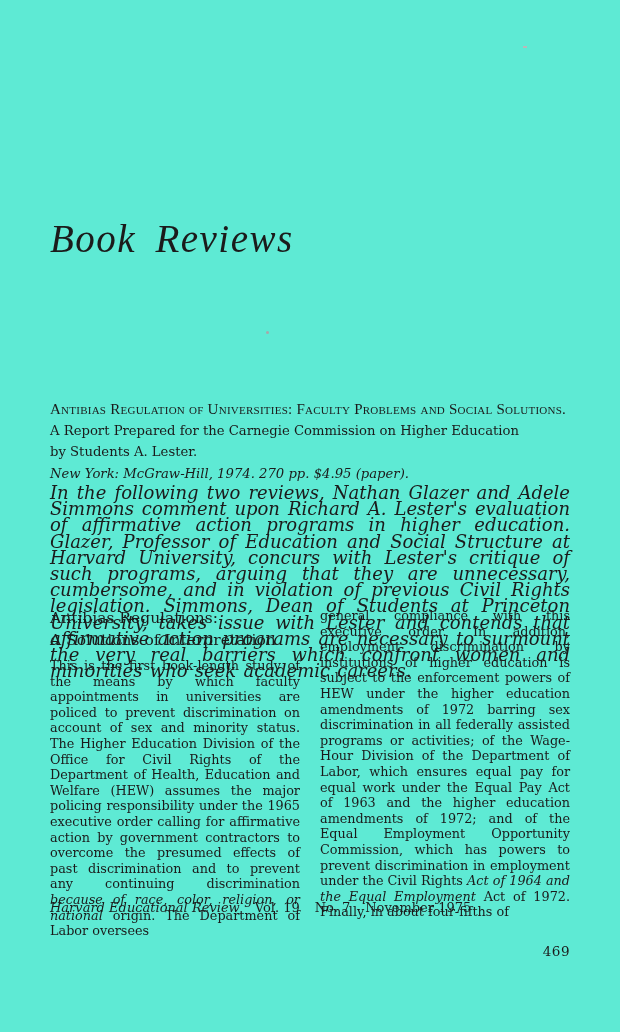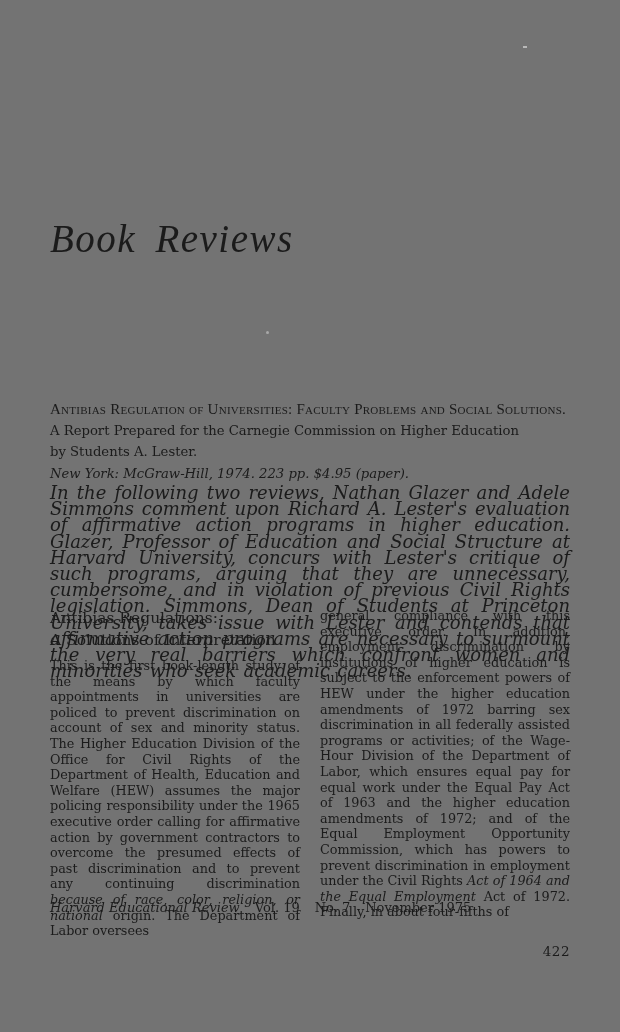--- a/index.html
+++ b/index.html
@@ -5,21 +5,21 @@
   html, body {
     margin: 0;
     padding: 0;
     background: #e8e8e8;
   }
   .page {
     position: relative;
     width: 620px;
     height: 1032px;
     margin: 0 auto;
-    background: #737373;
+    background: #5eead4;
     color: #1b1b1b;
     font-family: "DejaVu Serif", serif;
     overflow: hidden;
   }
   .abs {
     position: absolute;
     left: 50px;
     width: 520px;
   }
   
@@ -104,21 +104,21 @@
 <body>
 
 <div class="page">
 
   <h1 class="abs page-title">Book Reviews</h1>
 
   <section class="abs review-header">
     <div class="sc">Antibias Regulation of Universities: Faculty Problems and Social Solutions.</div>
     <div>A Report Prepared for the Carnegie Commission on Higher Education</div>
     <div>by Students A. Lester.</div>
-    <div class="it">New York: McGraw-Hill, 1974. 223 pp. $4.95 (paper).</div>
+    <div class="it">New York: McGraw-Hill, 1974. 270 pp. $4.95 (paper).</div>
   </section>
 
   <p class="abs note">In the following two reviews, Nathan Glazer and Adele Simmons comment upon Richard A. Lester's evaluation of affirmative action programs in higher education. Glazer, Professor of Education and Social Structure at Harvard University, concurs with Lester's critique of such programs, arguing that they are unnecessary, cumbersome, and in violation of previous Civil Rights legislation. Simmons, Dean of Students at Princeton University, takes issue with Lester and contends that affirmative action programs are necessary to surmount the very real barriers which confront women and minorities who seek academic careers.</p>
 
   <div class="abs columns">
     <div class="col">
       <h2 class="review-heading">
         <span>Antibias Regulations:</span><br>
         <span>A Solutions of Interpretation</span>
       </h2>
@@ -126,18 +126,18 @@
     </div>
     <div class="col">
       <p class="body-text"><span>general compliance with this executive order. In addition, employment discrimination by institutions of higher education is subject to the enforcement powers of HEW under the higher education amendments of 1972 barring sex discrimination in all federally assisted programs or activities; of the Wage-Hour Division of the Department of Labor, which ensures equal pay for equal work under the Equal Pay Act of 1963 and the higher education amendments of 1972; and of the Equal Employment Opportunity Commission, which has powers to prevent discrimination in employment under the Civil Rights </span><span class="it">Act of 1964 and the Equal Employment</span><span> Act of 1972. Finally, in about four-fifths of</span></p>
     </div>
   </div>
 
   <div class="abs footer">
     <span class="it seg seg-first">Harvard Educational Review</span><span class="seg">Vol. 19</span><span class="seg">No. 7</span><span>November 1975</span>
   </div>
 
-  <div class="abs pagenum">422</div>
+  <div class="abs pagenum">469</div>
 
   <div class="speck speck-1"></div>
   <div class="speck speck-2"></div>
 
 </div>
 
 </body></html>

